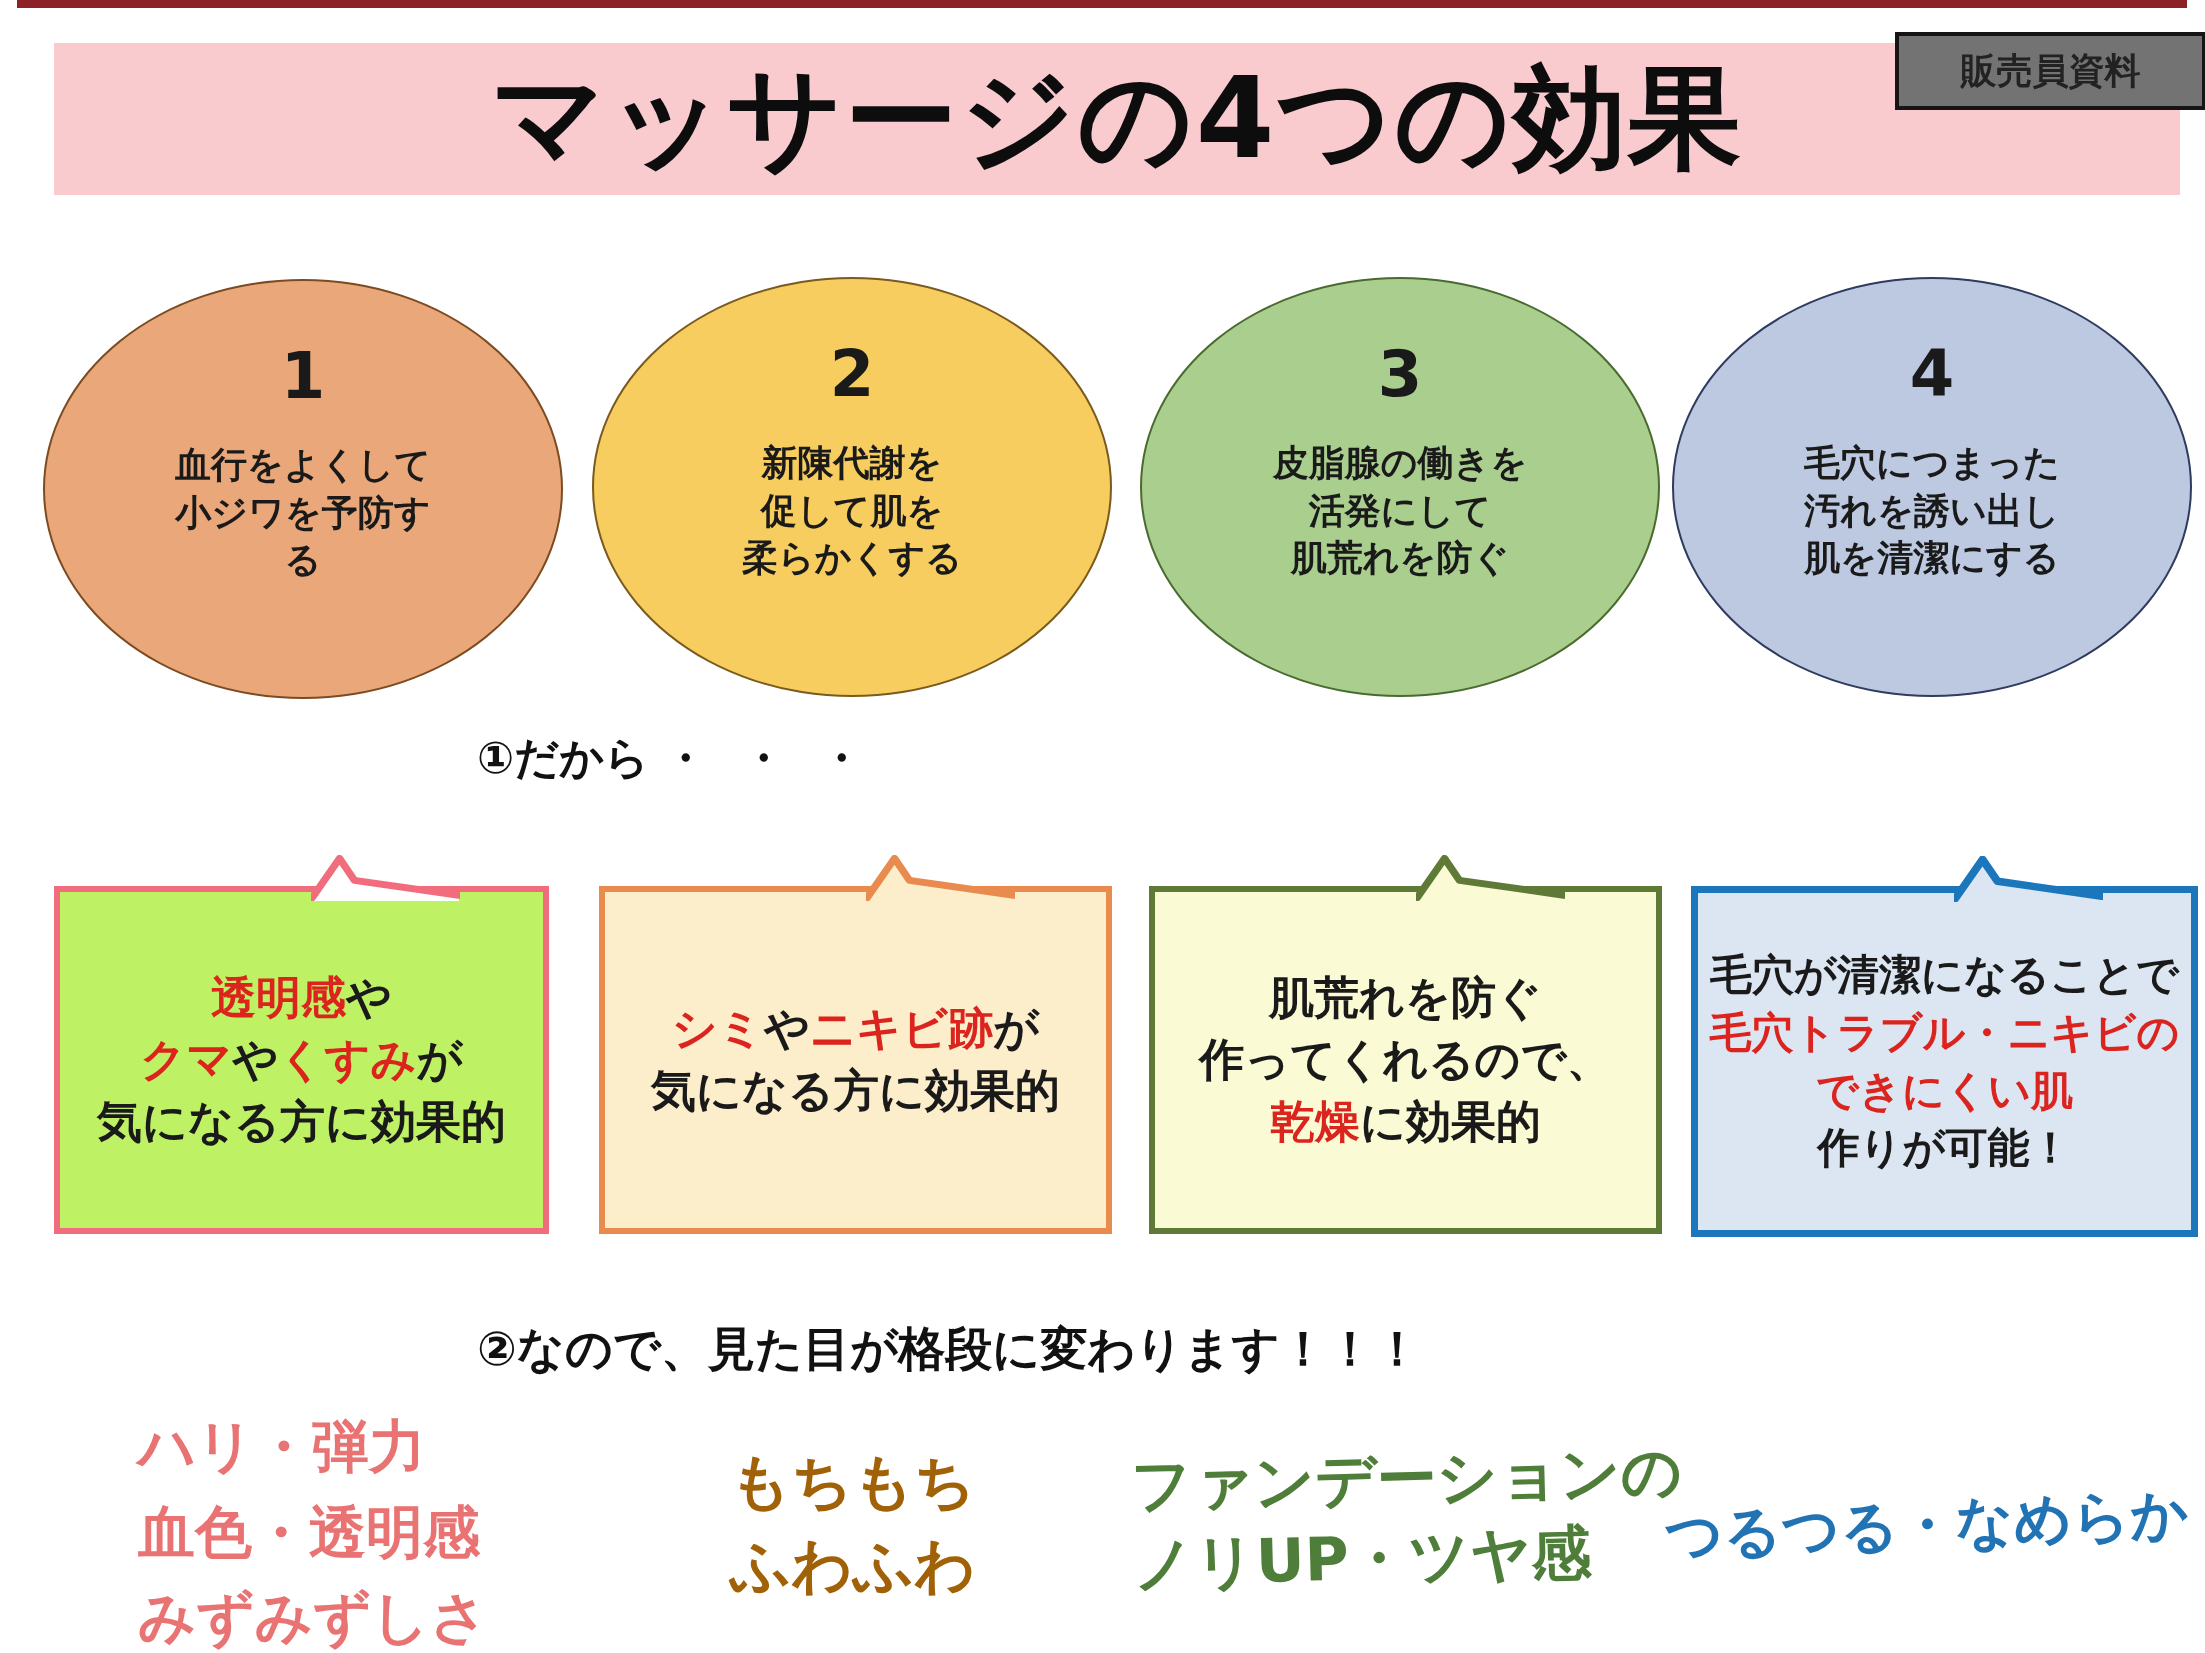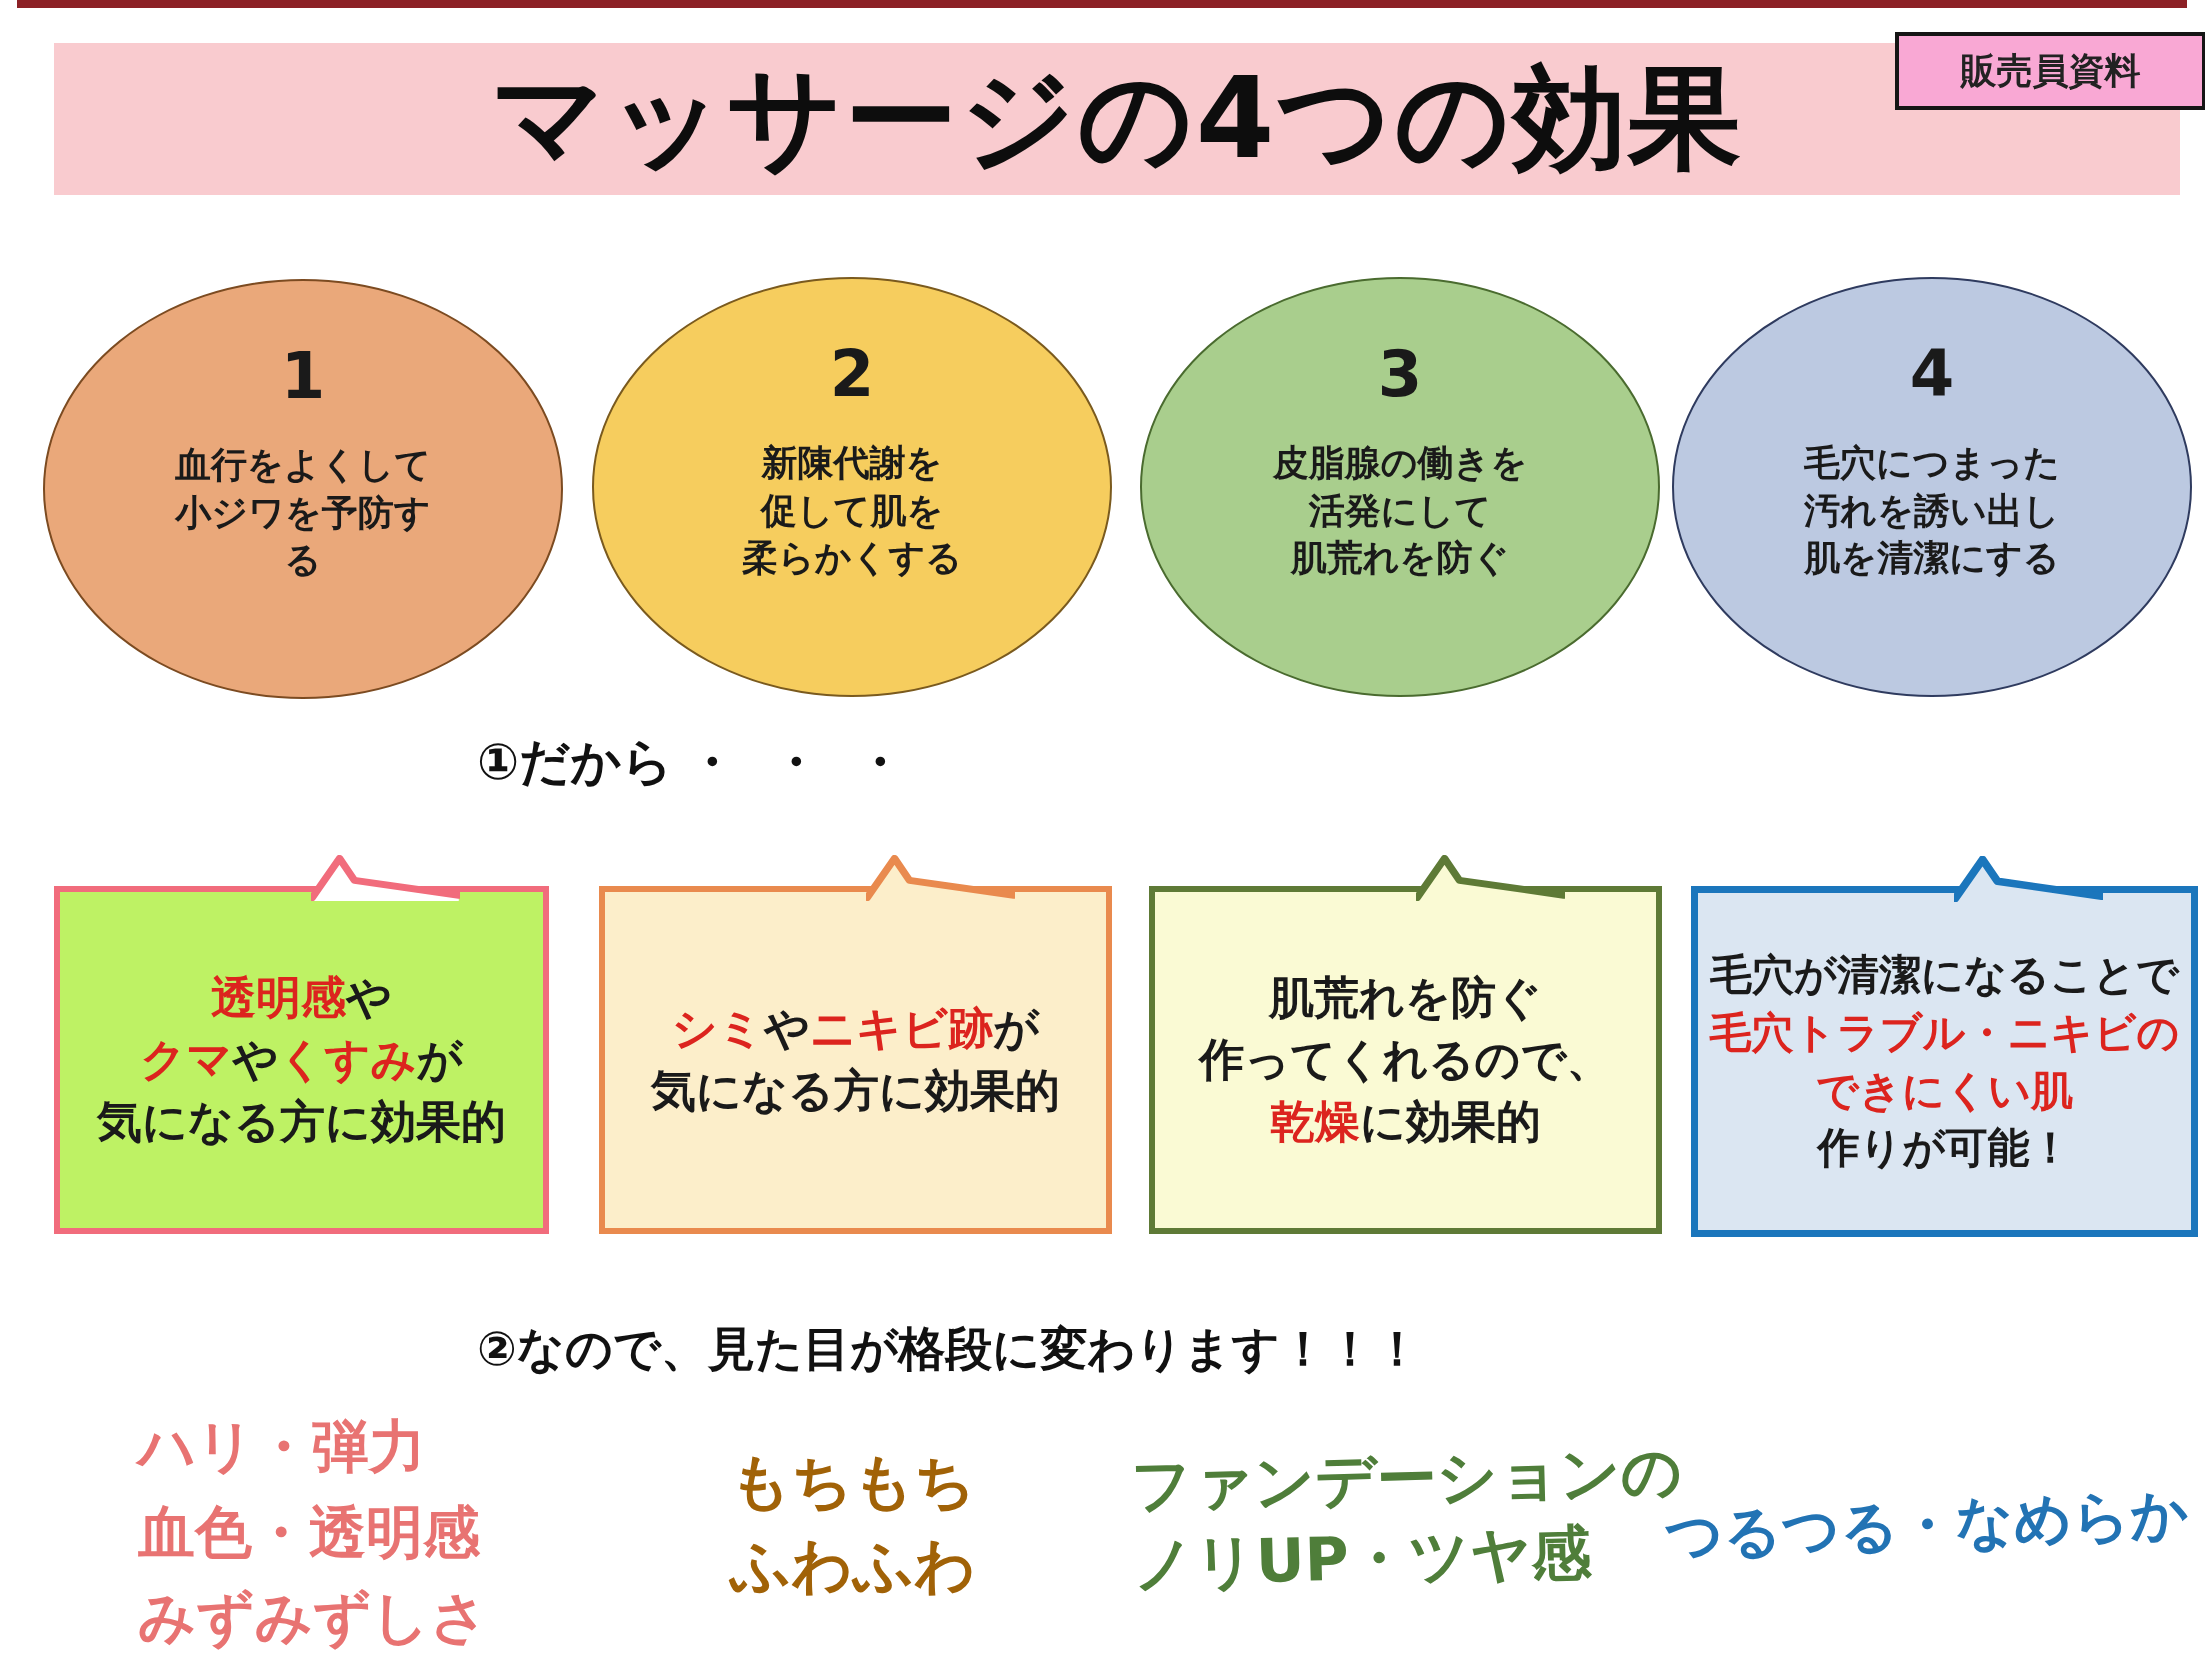--- a/index.html
+++ b/index.html
@@ -5,27 +5,27 @@
   html,body{margin:0;padding:0;}
   body{
     width:2205px;height:1654px;position:relative;background:#ffffff;
     font-family:"DejaVu Sans","Liberation Sans",sans-serif;
     color:#1a1a1a;overflow:hidden;
   }
   .abs{position:absolute;}
   .topbar{left:17px;top:0;width:2170px;height:8px;}
   .banner{left:54px;top:43px;width:2126px;height:152px;display:flex;align-items:center;justify-content:center;}
   .title{font-size:113px;font-weight:700;letter-spacing:2.3px;color:#0d0d0d;white-space:nowrap;}
-  .badge{left:1895px;top:32px;width:303px;height:70px;background:#f9a8d4;border:4.6px solid #151515;
+  .badge{left:1895px;top:32px;width:303px;height:70px;background:#737373;border:4.6px solid #151515;
     display:flex;align-items:center;justify-content:center;font-size:36px;font-weight:600;color:#222;z-index:5;}
   .ellipse{border-radius:50%;border:2.9px solid #555;box-sizing:border-box;
     display:flex;flex-direction:column;align-items:center;text-align:center;}
   .e-num{margin-top:63px;font-size:64px;font-weight:700;line-height:1;}
   .e-text{margin-top:33px;font-size:36px;font-weight:700;line-height:1.32;white-space:pre-line;}
-  .section-label{font-size:50px;font-weight:700;color:#111;white-space:nowrap;}
+  .section-label{font-size:44px;font-weight:700;color:#111;white-space:nowrap;}
   .dots{letter-spacing:34px;margin-left:13.8px;}
   .bubble{box-sizing:border-box;border:6.9px solid;display:flex;flex-direction:column;
     align-items:center;justify-content:center;text-align:center;}
   .b-text{font-size:45px;font-weight:700;line-height:1.38;color:#1a1a1a;}
   .b-text.small{font-size:42px;}
   .red{color:#DC241E;}
   .tail{position:absolute;left:52%;top:-37px;width:149px;height:46px;z-index:2;}
   .result{font-size:59px;font-weight:700;line-height:1.5;white-space:pre-line;}
   .r2{line-height:1.4;}
   .r3{line-height:1.32;}

